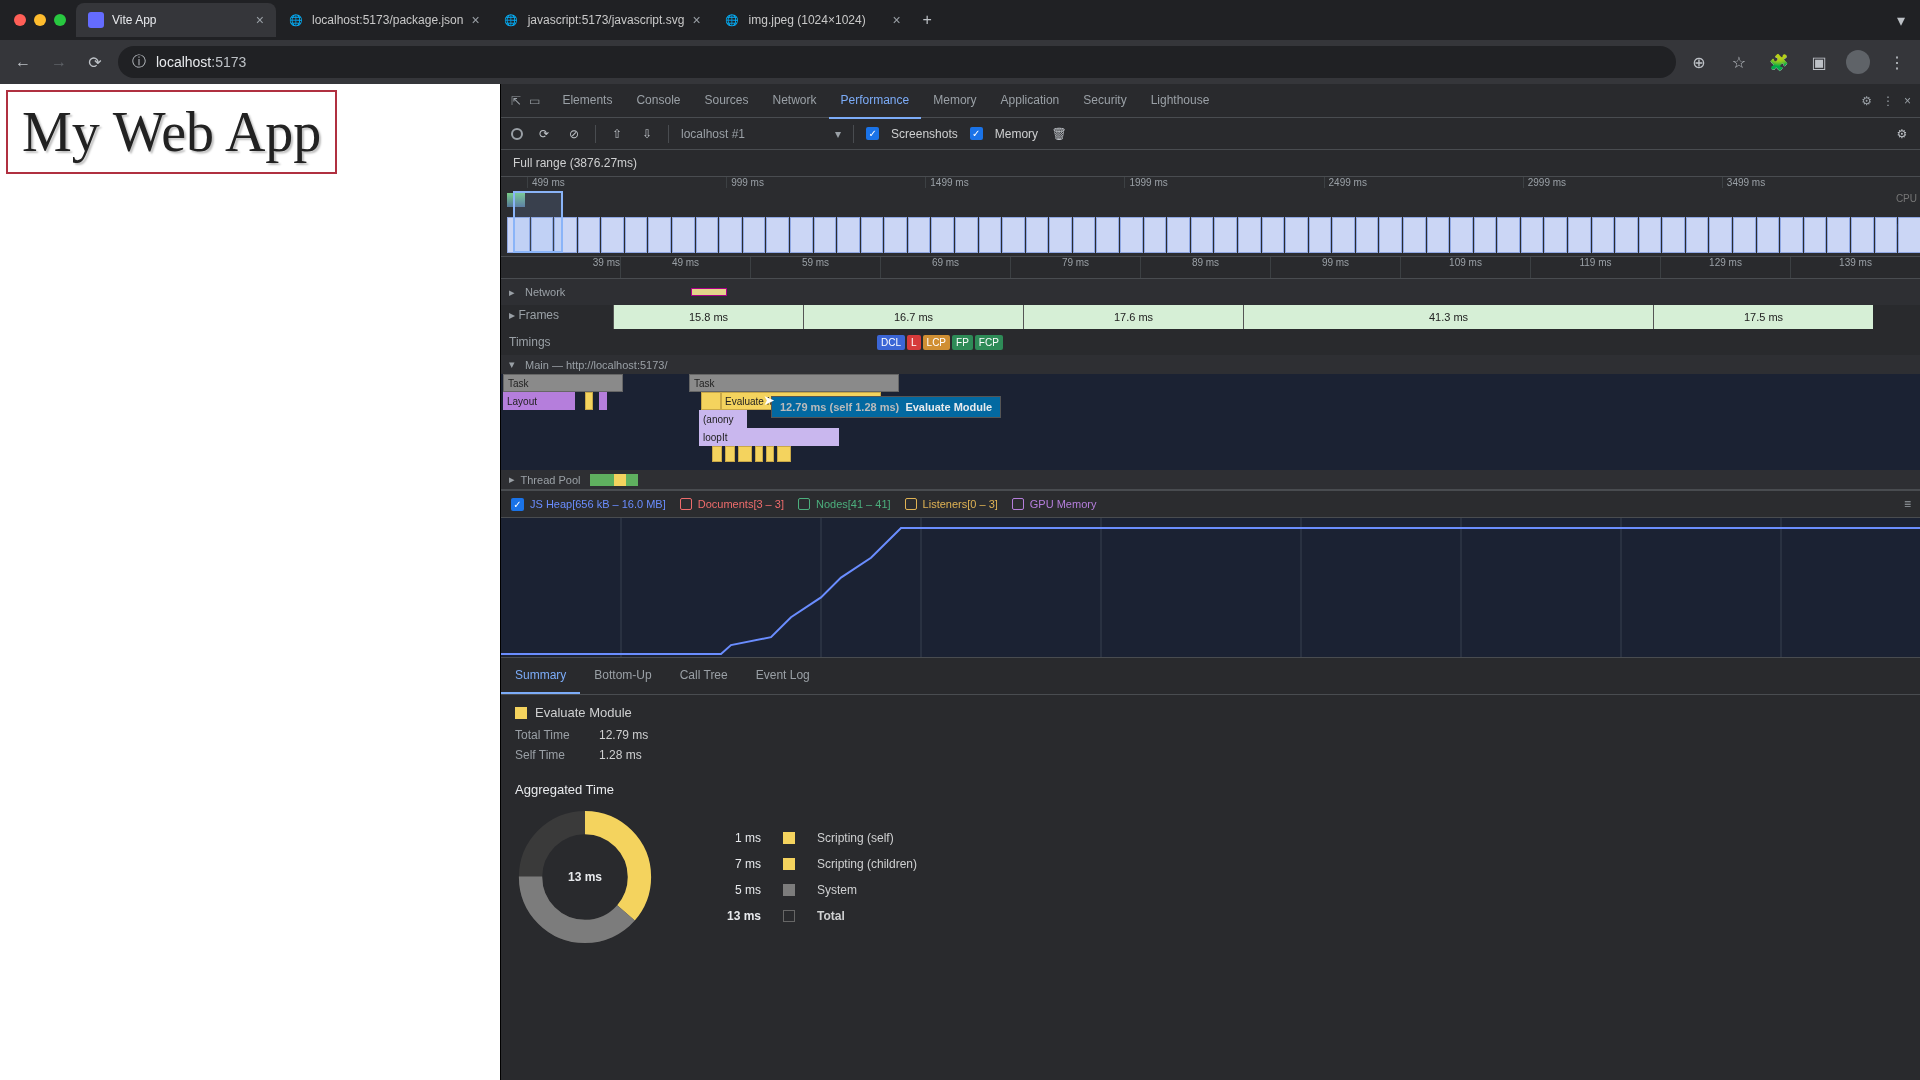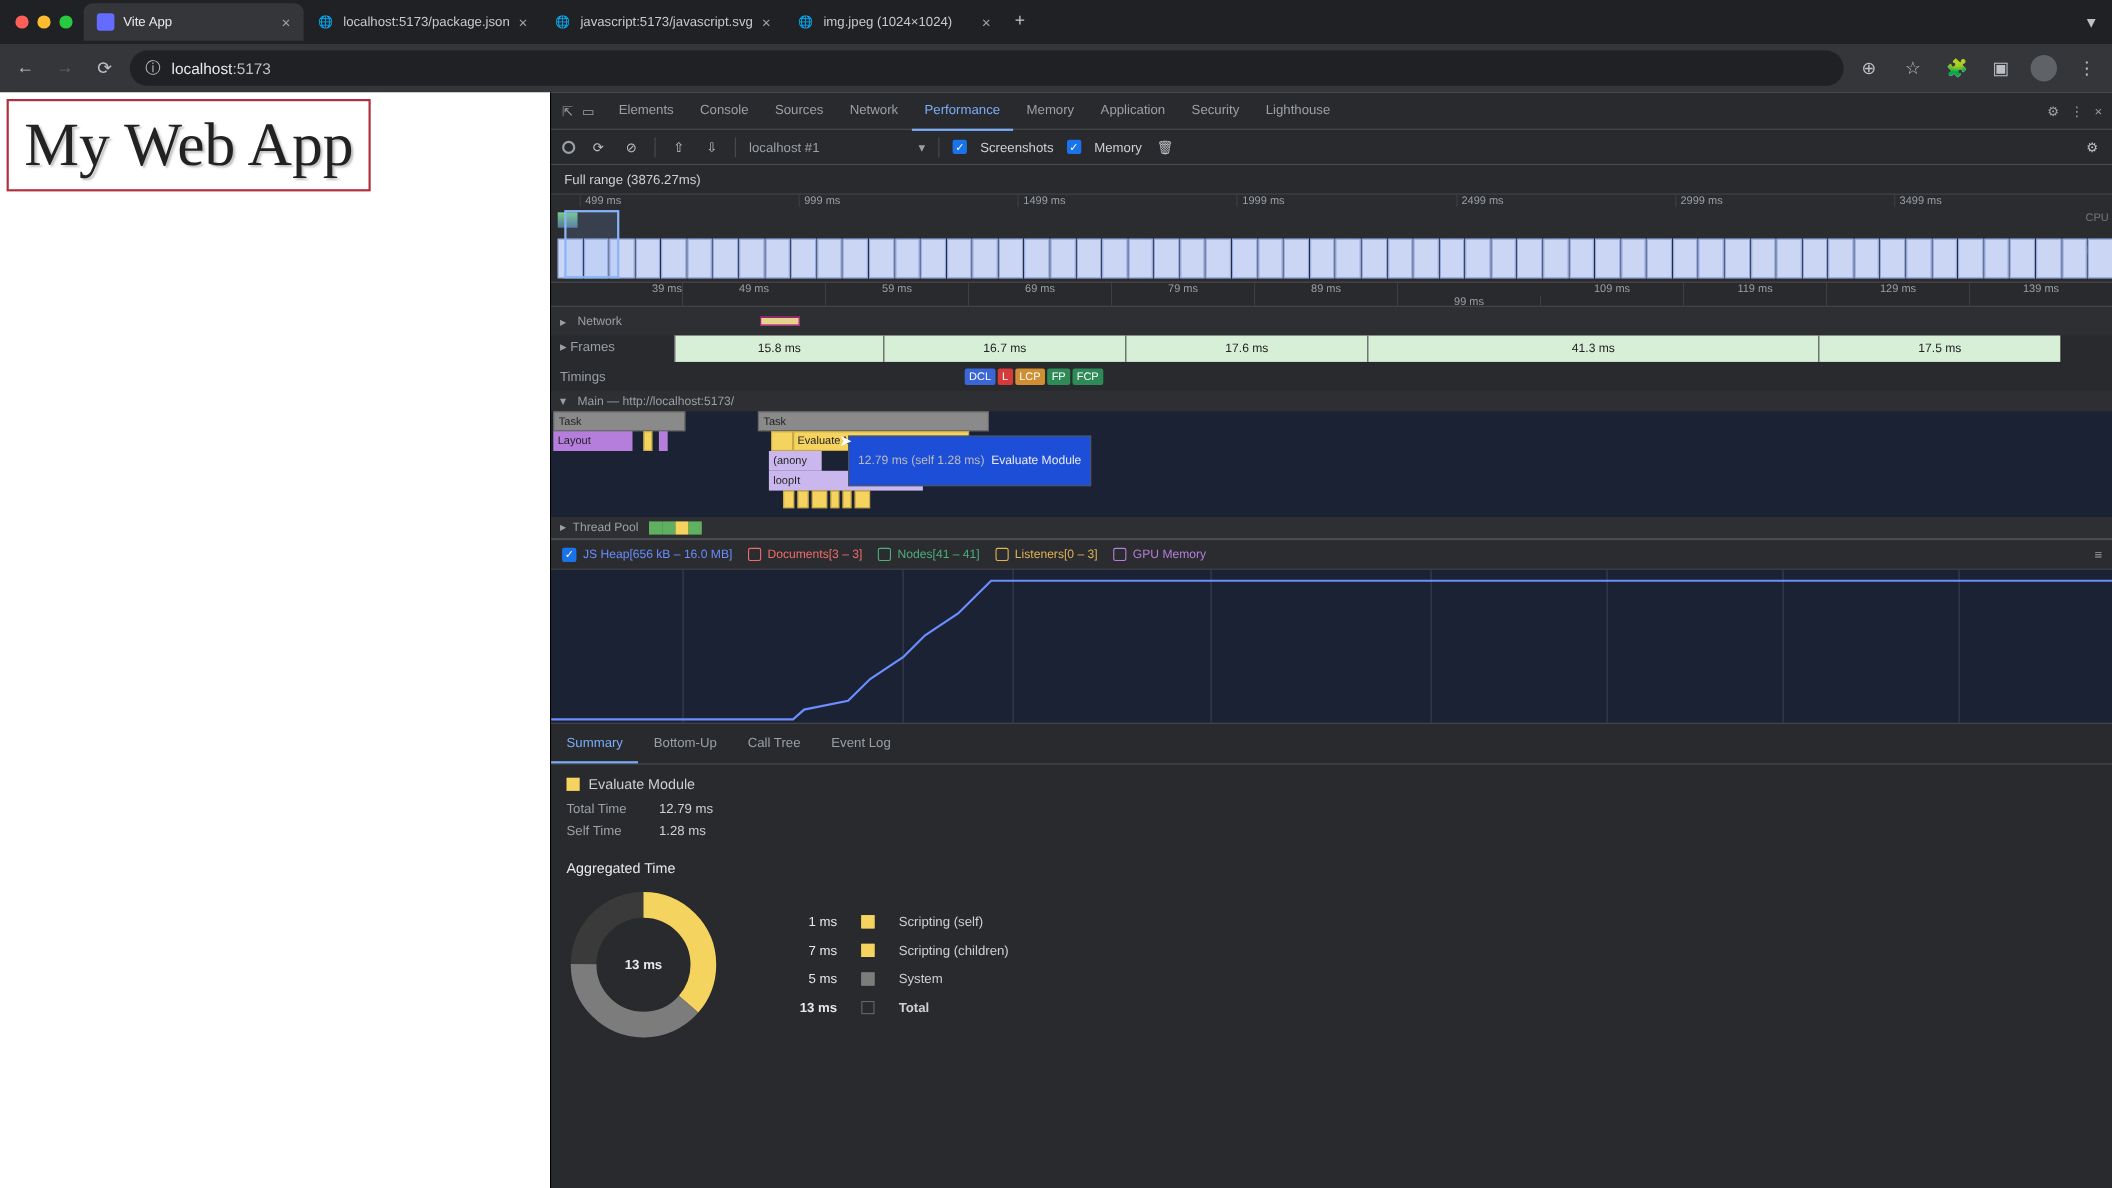--- a/index.html
+++ b/index.html
@@ -81,20 +81,21 @@
   .avatar { width: 24px; height: 24px; border-radius: 50%; background:#5f6368; }
 
   
   .workspace {
     display: flex; height: calc(1080px - 84px);
   }
   .page-viewport {
     flex: 0 0 500px;
     background: #fff;
     padding: 4px;
+    border-radius: 16px;
   }
   .page-heading {
     border: 2px solid #b03040;
     padding: 8px 14px;
     font-family: Georgia, "Times New Roman", serif;
     font-size: 56px; color: #222;
     text-shadow: 2px 2px 2px rgba(0,0,0,0.25);
     display: inline-block;
     margin: 2px;
   }
@@ -197,23 +198,24 @@
   .b-dcl { background:#3b66d6; } .b-l { background:#d63b3b; } .b-lcp { background:#d08f33; color:#fff; }
   .b-fp { background:#2e8b57; } .b-fcp { background:#2e8b57; }
 
   .main-track { background: #1b2233; padding-bottom: 6px; position:relative; }
   .main-track .row { height:18px; display:flex; margin-left:2px; }
   .task-bar { background:#8a8a8a; color:#222; font-size:10px; padding:0 4px; display:flex; align-items:center; border:1px solid #666; }
   .layout-bar { background:#b57edc; color:#222; font-size:10px; padding:0 4px; display:flex; align-items:center; }
   .script-bar { background:#f4d35e; color:#222; font-size:10px; display:flex; align-items:center; padding:0 3px; border:1px solid #c9a847; }
   .loopit-bar { background:#c9b7ee; color:#222; font-size:10px; padding:0 4px; display:flex; align-items:center; }
   .tooltip {
-    position:absolute; background:#1d4ed8; border:1px solid #555;
-    padding:16px 8px; font-size:11px; color:#e8eaed; white-space:nowrap;
+    position:absolute; background:#0369a1; border:1px solid #555;
+    padding:4px 8px; font-size:11px; color:#e8eaed; white-space:nowrap;
     z-index: 5;
+    font-weight: bold;
   }
   .tooltip .tm { color:#bbb; }
   .cursor { position:absolute; font-size:14px; color:#fff; z-index:6; }
 
   .threadpool { display:flex; align-items:center; gap:6px; padding:3px 8px; color:var(--text-dim); font-size:11px; background:#2e2f33; }
   .tp-bars { display:flex; gap:0; margin-left:4px; }
   .tp-bars span { width:12px; height:12px; }
 
   
   .mem-legend {
@@ -450,21 +452,21 @@
     </div>
 
     <div class="flame-wrap">
       <div class="flame-ruler" id="flame-ruler">
           <div class="r" style="width: 120px;">39 ms</div>
           <div class="r" style="width: 130px;">49 ms</div>
           <div class="r" style="width: 130px;">59 ms</div>
           <div class="r" style="width: 130px;">69 ms</div>
           <div class="r" style="width: 130px;">79 ms</div>
           <div class="r" style="width: 130px;">89 ms</div>
-          <div class="r" style="width: 130px; margin-top: 12px;">99 ms</div>
+          <div class="r" style="width: 130px;">99 ms</div>
           <div class="r" style="width: 130px;">109 ms</div>
           <div class="r" style="width: 130px;">119 ms</div>
           <div class="r" style="width: 130px;">129 ms</div>
           <div class="r" style="width: 130px;">139 ms</div>
         </div>
 
       <div class="trackhead">
         <span class="disclosure">▸</span>
         <span>Network</span>
         <div class="network-track">

